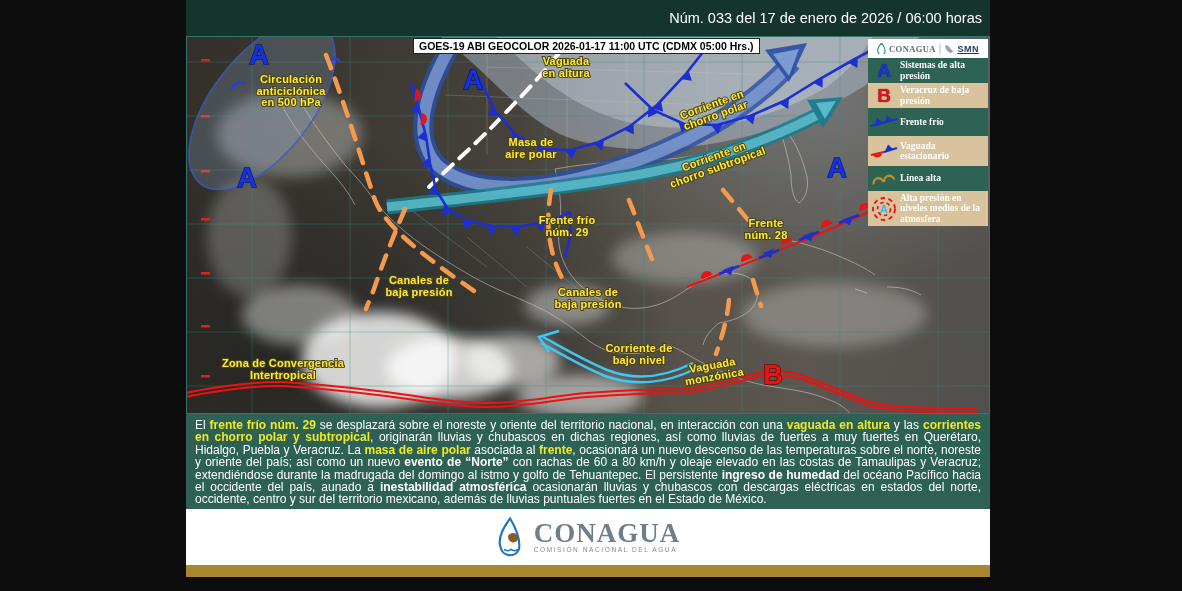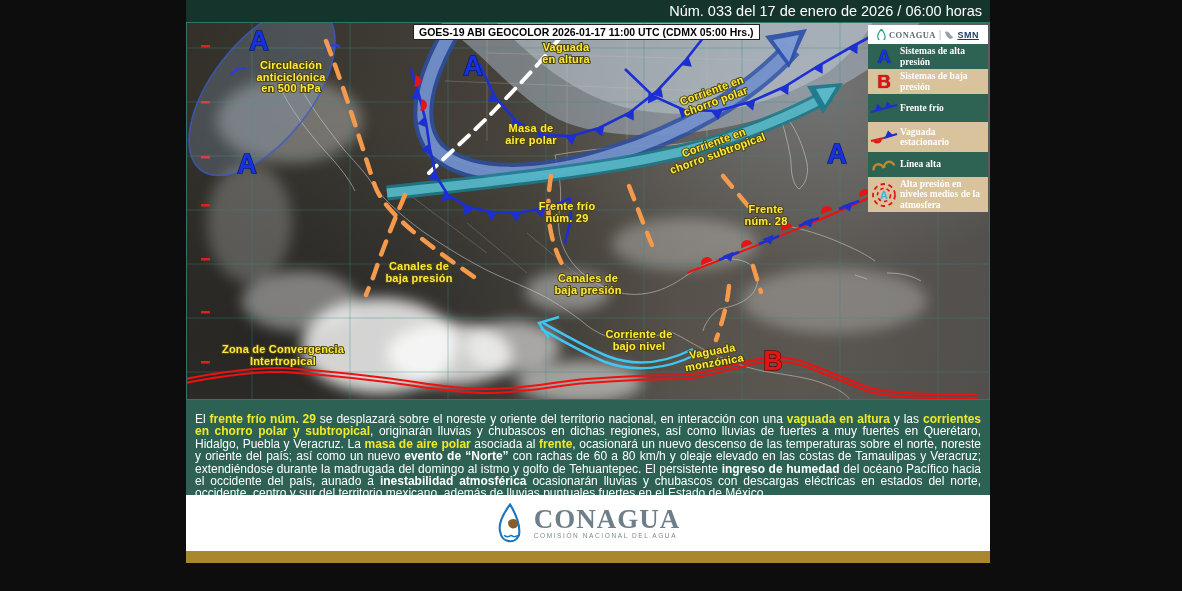--- a/index.html
+++ b/index.html
@@ -2,21 +2,21 @@
 <html><head>
 <meta charset="utf-8">
 <style>
   html,body{margin:0;padding:0;background:#0d0d0d;}
   .page{position:relative;width:1182px;height:591px;background:#0d0d0d;overflow:hidden;
         font-family:"Liberation Sans",sans-serif;}
   .content{position:absolute;left:186px;top:0;width:804px;height:591px;}
   .title-bar{height:28px;background:#295c4d;display:flex;align-items:center;justify-content:flex-end;}
   .title-bar span{color:#fff;font-weight:bold;font-size:20px;letter-spacing:-0.3px;padding-right:8px;
         transform:scaleX(.96);transform-origin:right center;}
-  .subtitle-bar{height:22px;background:#15352c;display:flex;align-items:center;justify-content:flex-end;}
+  .subtitle-bar{height:36px;background:#15352c;display:flex;align-items:center;justify-content:flex-end;}
   .subtitle-bar span{color:#fff;font-size:14.5px;padding-right:8px;}
   
   .map{position:relative;width:802px;height:376px;border:1px solid #35746a;overflow:hidden;
        background:
         radial-gradient(ellipse 420px 260px at 78% 18%, rgba(142,152,160,.45), rgba(0,0,0,0) 70%),
         radial-gradient(ellipse 500px 300px at 15% 85%, rgba(20,22,24,.55), rgba(0,0,0,0) 75%),
         linear-gradient(100deg,#323029 0%,#3d3a33 22%,#4a463f 45%,#56514a 62%,#5b5650 78%,#514f4c 100%);}
   .cloud{position:absolute;border-radius:50%;background:#fff;filter:blur(7px);}
   .mapsvg{position:absolute;left:0;top:0;}
   .caption{position:absolute;left:226px;top:1px;background:#fff;border:1px solid #222;color:#000;
@@ -31,21 +31,21 @@
   .lg-label{color:#fff;font-size:9.5px;font-weight:bold;line-height:10.5px;padding:2px 2px 2px 0;font-family:Liberation Serif, serif;}
   .lg-letter{font-size:19px;font-weight:bold;line-height:19px;
        text-shadow:0 0 1px #00113a;}
   .lg-letter.hi{color:#1734d6;}
   .lg-letter.lo{color:#e01414;text-shadow:0 0 1px #4d0000;}
   .mini-conagua{font-family:"Liberation Serif",serif;font-weight:bold;font-size:8.5px;color:#5d6b72;letter-spacing:.4px;}
   .mini-smn{font-weight:bold;font-size:9px;color:#1b3a5c;letter-spacing:.5px;text-decoration:underline;}
   .mini-div{color:#b5b5b5;font-size:10px;}
   
   .desc{height:95px;background:#2c6154;color:#fff;font-size:12px;line-height:12.4px;
-        text-align:justify;padding:13px 9px 0 9px;box-sizing:border-box;}
+        text-align:justify;padding:5px 9px 0 9px;box-sizing:border-box;}
   .seg-yellow{color:#f0e928;font-weight:bold;}
   .seg-bold{font-weight:bold;}
   
   .footer{height:56px;background:#fff;display:flex;align-items:center;justify-content:center;gap:8px;}
   .brand{font-family:"Liberation Serif",serif;font-weight:bold;font-size:27px;color:#6e7f8a;letter-spacing:1px;line-height:24px;}
   .brand-sub{font-size:6.5px;color:#7c8a92;letter-spacing:1.6px;margin-top:1px;}
   .goldbar{height:12px;background:#a8872e;}
   
   .map-label{font-family:"Liberation Sans",sans-serif;font-size:11px;font-weight:bold;fill:#ffe93c;
        stroke:#4a4410;stroke-width:2px;paint-order:stroke;letter-spacing:.2px;}
@@ -229,21 +229,21 @@
         <div class="lg-row lg-green" style="height:25px">
           <span class="lg-icon">
               <span class="lg-letter hi">A</span>
             </span>
           <span class="lg-label">Sistemas de alta presión</span>
         </div>
         <div class="lg-row lg-tan" style="height:25px">
           <span class="lg-icon">
               <span class="lg-letter lo">B</span>
             </span>
-          <span class="lg-label">Sistemas de baja presión</span>
+          <span class="lg-label">Veracruz de baja presión</span>
         </div>
         <div class="lg-row lg-green" style="height:28px">
           <span class="lg-icon">
             <svg width="30" height="14" viewBox="0 0 30 14">
               <line x1="2" y1="11" x2="28" y2="4" stroke="#1d2fd0" stroke-width="2"></line>
               <polygon points="6,10.5 14,8.5 8,2.5" fill="#1d2fd0"></polygon>
               <polygon points="16,8 24,6 18,0.5" fill="#1d2fd0"></polygon>
             </svg>
           </span>
           <span class="lg-label">Frente frío</span>

